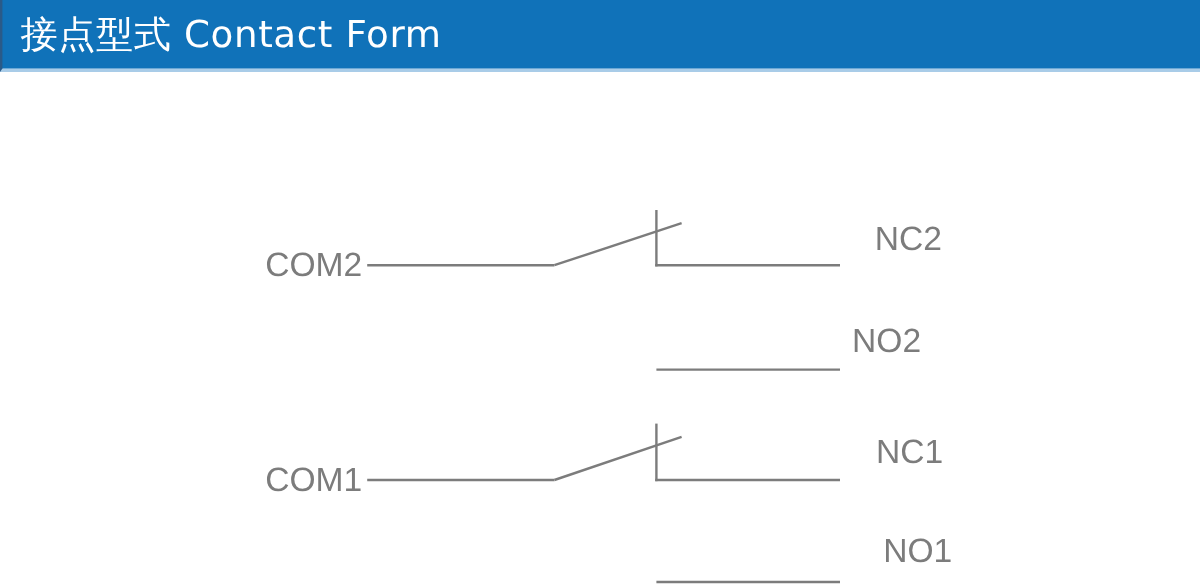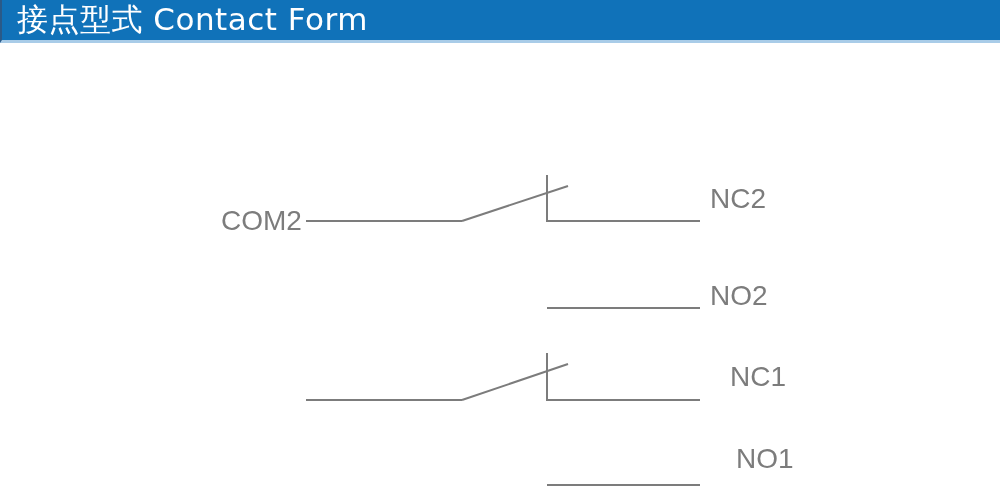--- a/index.html
+++ b/index.html
@@ -9,21 +9,21 @@
     width: 1000px;
     height: 487px;
     background: #ffffff;
     overflow: hidden;
     font-family: "Liberation Sans", "DejaVu Sans", sans-serif;
   }
   .titlebar {
     position: absolute;
     left: 0; top: 0;
     width: 1000px;
-    height: 43px;
+    height: 60px;
     background: #1072B9;
     border-bottom: 3px solid #A9CCE8;
     border-left: 2px solid #2A5A88;
     display: flex;
     align-items: center;
   }
   .titlebar h1 {
     font-family: "DejaVu Sans", "Liberation Sans", sans-serif;
     font-size: 31px;
     font-weight: 400;
@@ -47,22 +47,22 @@
   }
   .lbl {
     position: absolute;
     font-size: 28px;
     line-height: 30px;
     color: #7C7C7C;
     white-space: nowrap;
   }
   
   .lbl-com2 { left: 221px; top: 144px; }
-  .lbl-nc2  { left: 710px; top: 122px; }
-  .lbl-no2  { left: 710px; top: 219px; }
+  .lbl-nc2  { left: 729px; top: 122px; }
+  .lbl-no2  { left: 710px; top: 207px; }
   .lbl-com1 { left: 221px; top: 323px; }
   .lbl-nc1  { left: 730px; top: 300px; }
   .lbl-no1  { left: 736px; top: 382px; }
 </style>
 </head>
 <body>
 
 <div class="page">
 
   <header class="titlebar">
@@ -86,17 +86,18 @@
         <line x1="547" y1="291" x2="547" y2="339"></line>
         <line x1="546" y1="338" x2="700" y2="338"></line>
 
         <line x1="547" y1="423" x2="700" y2="423"></line>
       </g>
     </svg>
 
     <div class="lbl lbl-com2">COM2</div>
     <div class="lbl lbl-nc2">NC2</div>
     <div class="lbl lbl-no2">NO2</div>
+    <div class="lbl lbl-com1">COM1</div>
     <div class="lbl lbl-nc1">NC1</div>
     <div class="lbl lbl-no1">NO1</div>
   </div>
 
 </div>
 
 </body></html>

